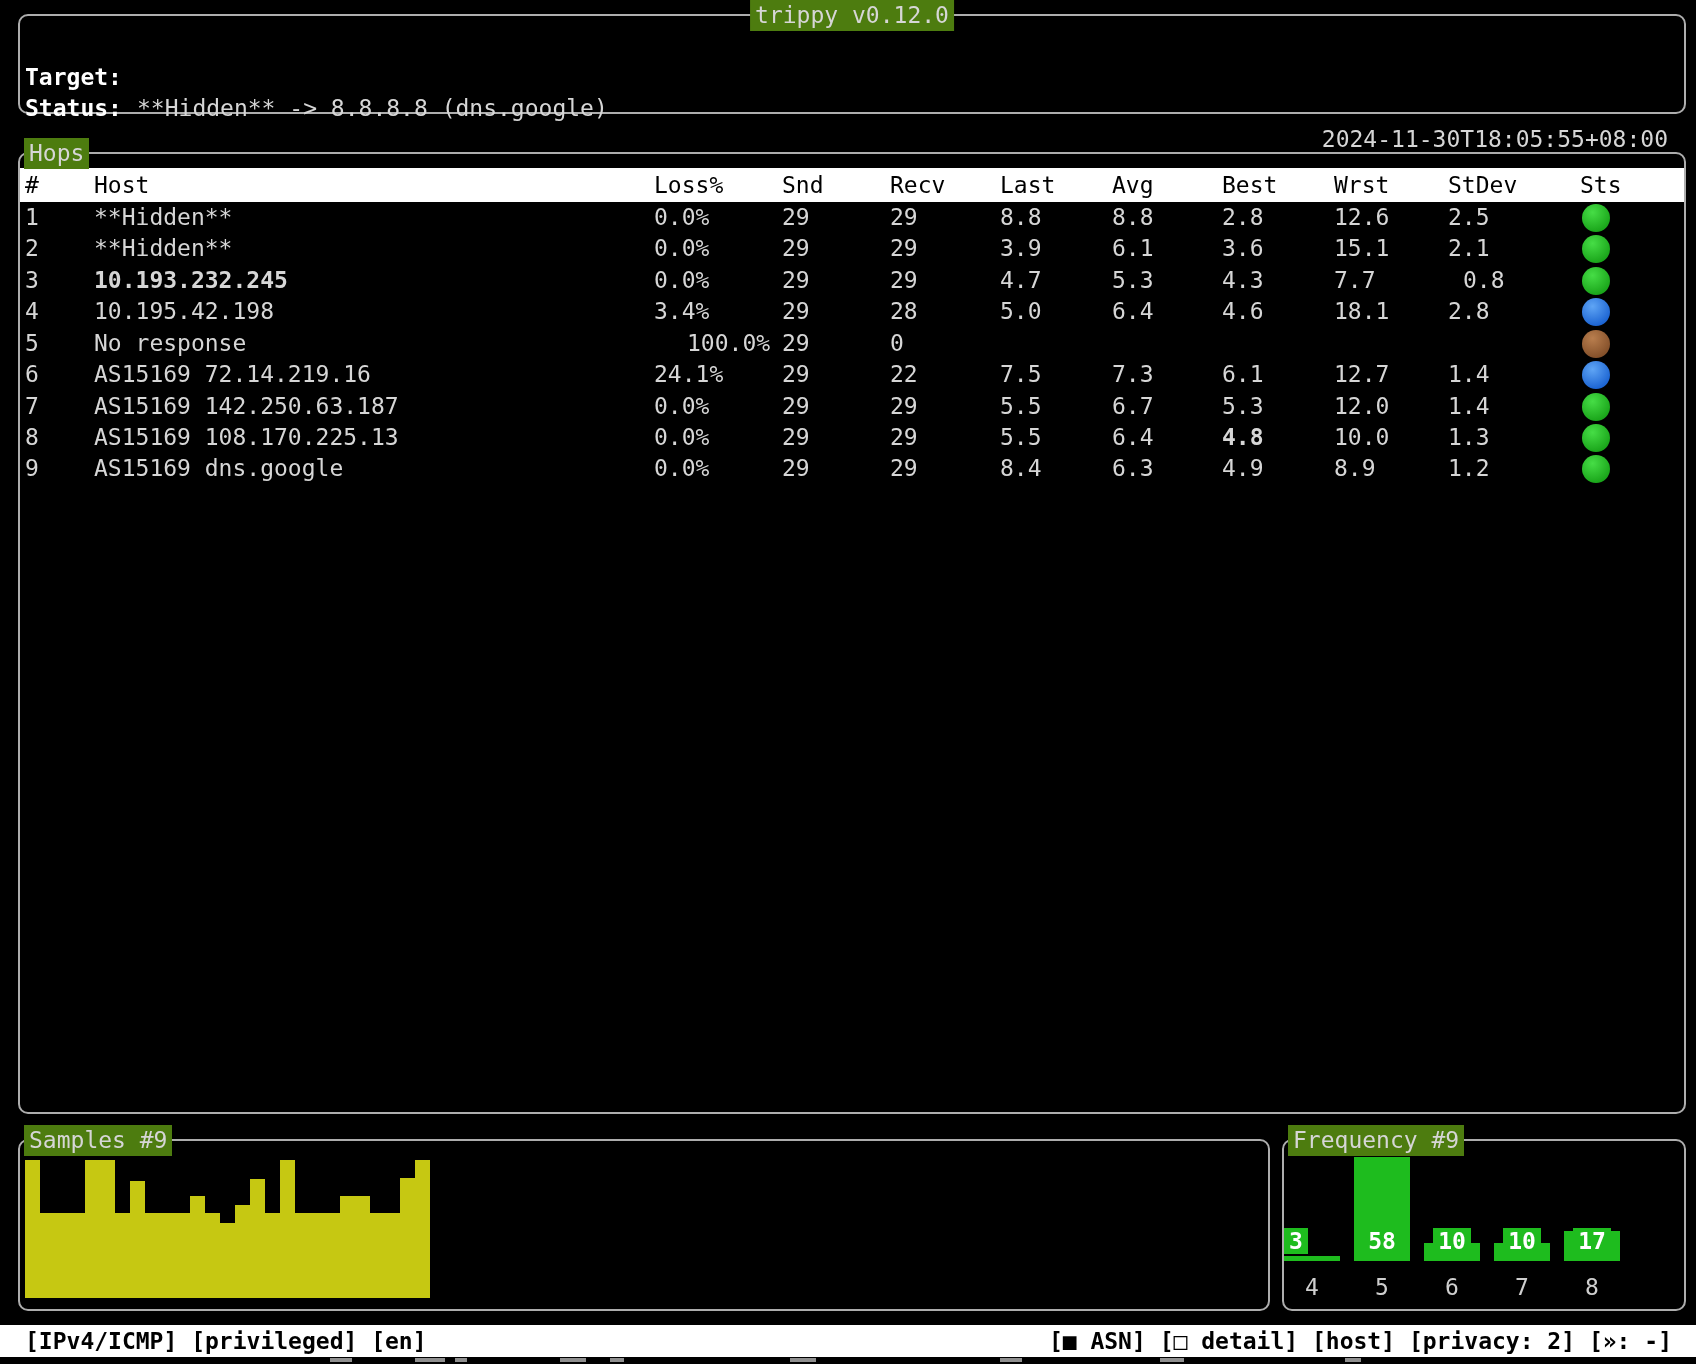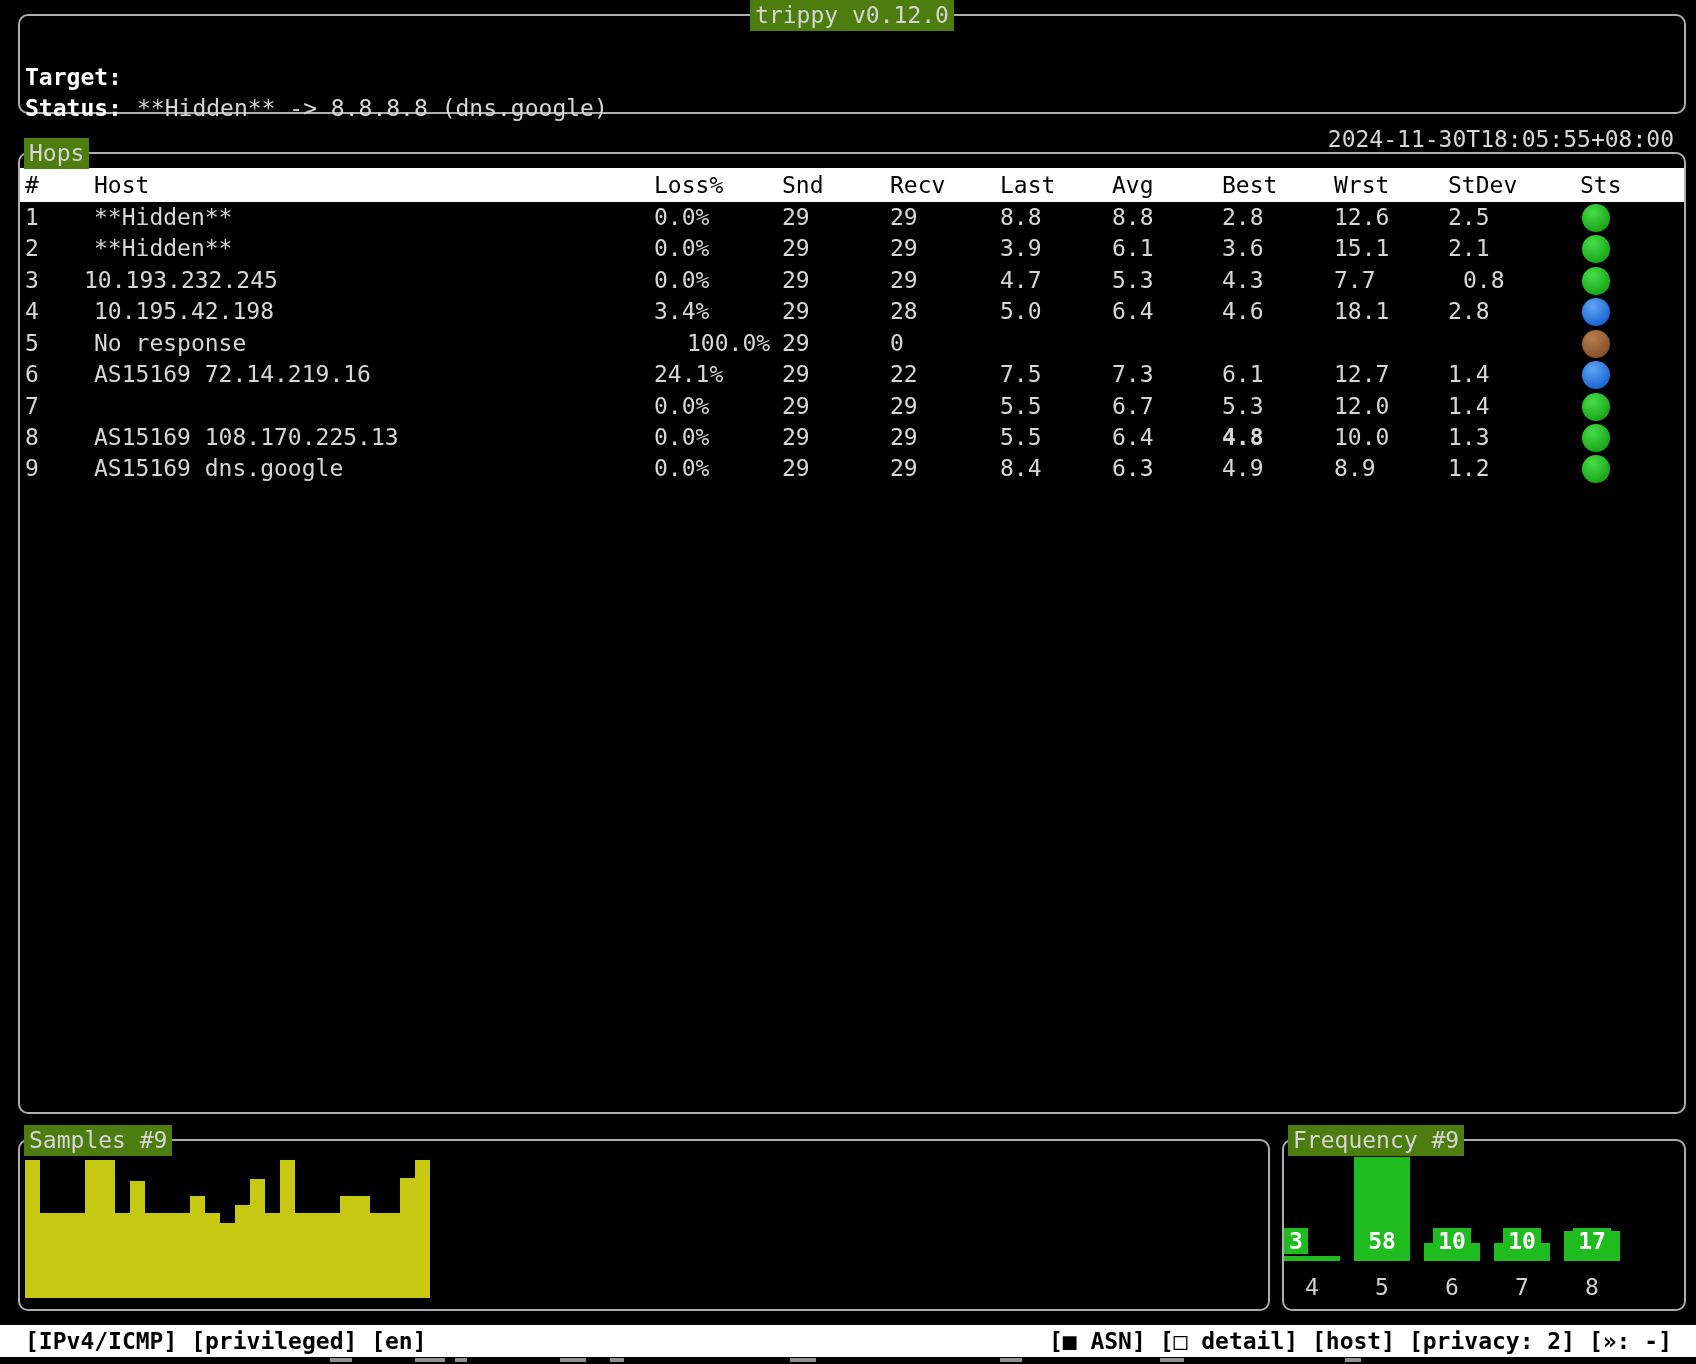--- a/index.html
+++ b/index.html
@@ -9,21 +9,21 @@
   .panel-title{position:absolute;top:-16px;line-height:31px;background:#4d7c0f;padding:0 5px;
                color:#d6d6d6;white-space:pre;z-index:3;}
   .panel-title.centered{left:50%;transform:translateX(-50%);}
   .panel-title.leftish{left:4px;}
 
   
   .top-panel{left:18px;top:14px;width:1664px;height:96px;}
   .hline{position:absolute;left:0;right:0;height:31px;line-height:31px;white-space:pre;}
   .hline .label{position:absolute;left:5px;font-weight:bold;color:#fff;}
   .hline .value{position:absolute;left:117px;color:#d6d6d6;}
-  .hline .rightside{position:absolute;right:10px;color:#d6d6d6;}
+  .hline .rightside{position:absolute;right:16px;color:#d6d6d6;}
   .menu-item{margin-left:14px;}
   .menu-item b{color:#fff;font-weight:bold;}
   .menu-item span{color:#d6d6d6;}
 
   
   .hops-panel{left:18px;top:152px;width:1664px;height:958px;}
   .thead{position:absolute;left:0;right:0;top:14px;height:34px;background:#fff;color:#000;}
   .thead .cell{line-height:34px;}
   .cell{position:absolute;white-space:pre;}
   #hops-rows{position:absolute;left:0;right:0;top:48px;}
@@ -116,21 +116,21 @@
           <span class="cell" style="left: 870px;">29</span>
           <span class="cell" style="left: 980px;">3.9</span>
           <span class="cell" style="left: 1092px;">6.1</span>
           <span class="cell" style="left: 1202px;">3.6</span>
           <span class="cell" style="left: 1314px;">15.1</span>
           <span class="cell" style="left: 1428px;">2.1</span>
           <span class="dot green"></span>
         </div>
         <div class="trow">
           <span class="cell" style="left: 5px;">3</span>
-          <span class="cell" style="left: 64px;">10.193.232.245</span>
+          <span class="cell" style="left: 74px; font-weight: bold;">10.193.232.245</span>
           <span class="cell" style="left: 634px;">0.0%</span>
           <span class="cell" style="left: 762px;">29</span>
           <span class="cell" style="left: 870px;">29</span>
           <span class="cell" style="left: 980px;">4.7</span>
           <span class="cell" style="left: 1092px;">5.3</span>
           <span class="cell" style="left: 1202px;">4.3</span>
           <span class="cell" style="left: 1314px;">7.7</span>
           <span class="cell" style="left: 1428px; margin-left: 15px;">0.8</span>
           <span class="dot green"></span>
         </div>
@@ -168,20 +168,21 @@
           <span class="cell" style="left: 870px;">22</span>
           <span class="cell" style="left: 980px;">7.5</span>
           <span class="cell" style="left: 1092px;">7.3</span>
           <span class="cell" style="left: 1202px;">6.1</span>
           <span class="cell" style="left: 1314px;">12.7</span>
           <span class="cell" style="left: 1428px;">1.4</span>
           <span class="dot blue"></span>
         </div>
         <div class="trow">
           <span class="cell" style="left: 5px;">7</span>
+          <span class="cell" style="left: 74px;">AS15169 142.250.63.187</span>
           <span class="cell" style="left: 634px;">0.0%</span>
           <span class="cell" style="left: 762px;">29</span>
           <span class="cell" style="left: 870px;">29</span>
           <span class="cell" style="left: 980px;">5.5</span>
           <span class="cell" style="left: 1092px;">6.7</span>
           <span class="cell" style="left: 1202px;">5.3</span>
           <span class="cell" style="left: 1314px;">12.0</span>
           <span class="cell" style="left: 1428px;">1.4</span>
           <span class="dot green"></span>
         </div>

